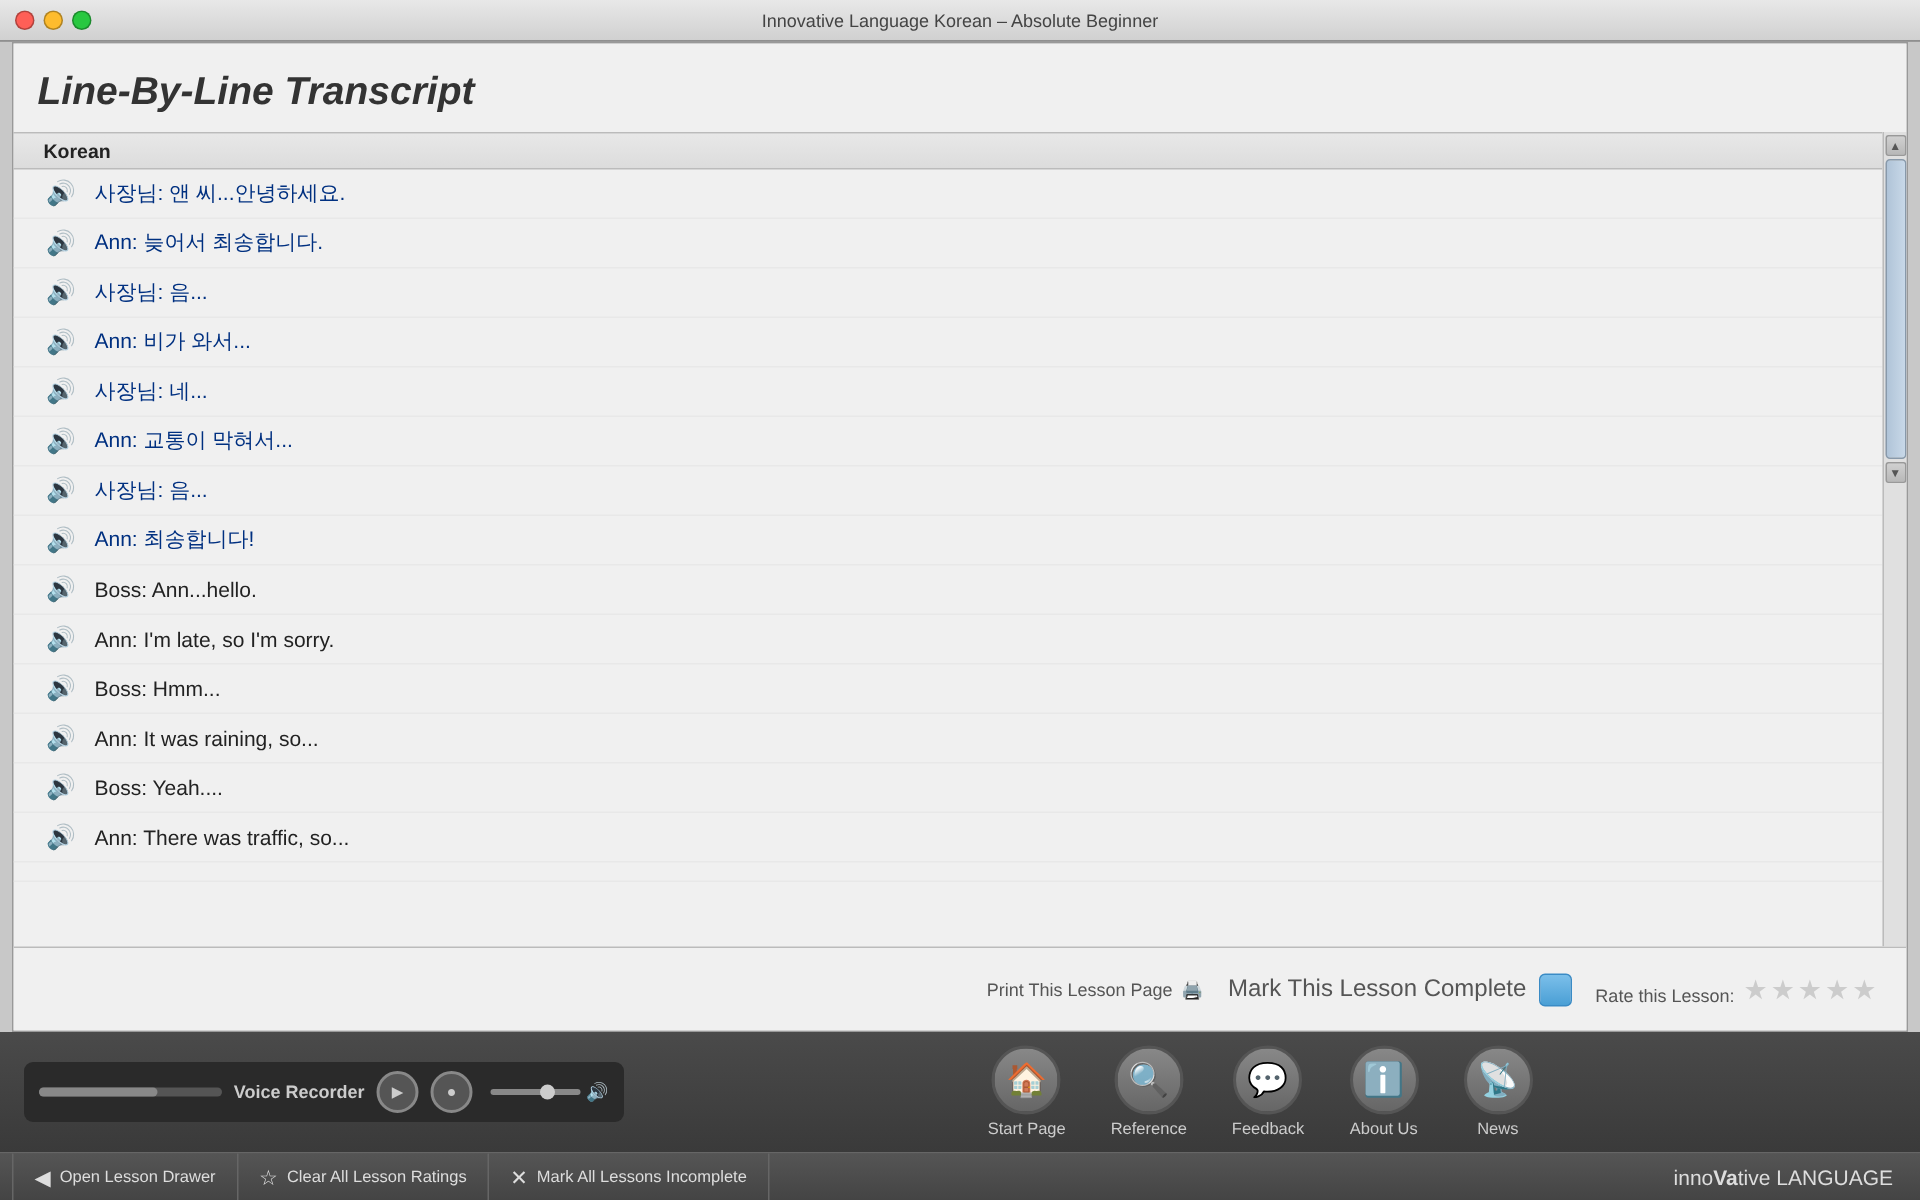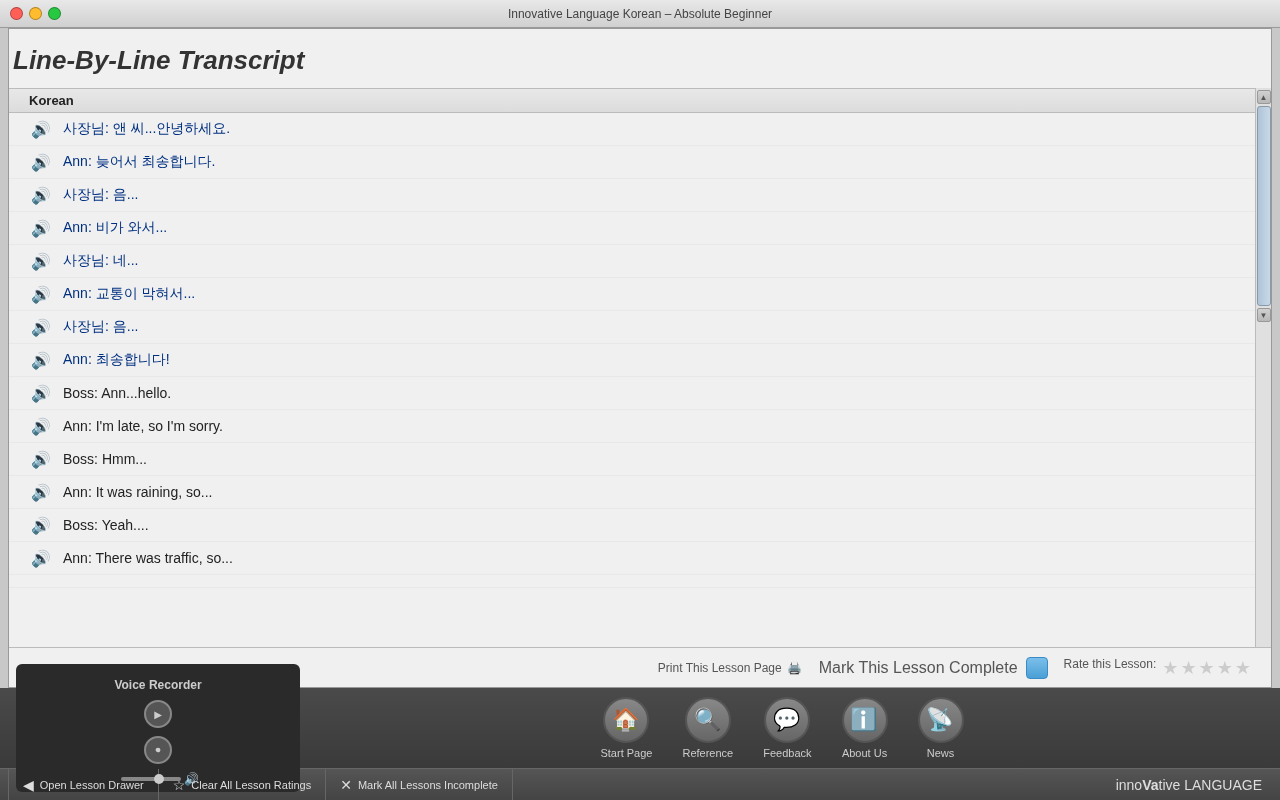--- a/index.html
+++ b/index.html
@@ -92,21 +92,21 @@
       display: flex;
       flex-direction: column;
       overflow: hidden;
     }
 
     .page-title {
       font-size: 26px;
       font-style: italic;
       font-weight: bold;
       color: #333;
-      padding: 16px 20px 12px 4px;
+      padding: 16px 20px 12px 16px;
       background: #f0f0f0;
     }
 
     .transcript-area {
       flex: 1;
       overflow-y: auto;
       position: relative;
       display: flex;
     }
 
@@ -167,21 +167,21 @@
 
     
     .bottom-bar {
       background: #f0f0f0;
       border-top: 1px solid #bbb;
       padding: 8px 20px;
       display: flex;
       align-items: center;
       justify-content: flex-end;
       gap: 16px;
-      height: 40px;
+      height: 56px;
     }
 
     .print-btn {
       font-size: 12px;
       color: #555;
       display: flex;
       align-items: center;
       gap: 6px;
       cursor: pointer;
     }
@@ -200,21 +200,21 @@
       height: 22px;
       background: linear-gradient(to bottom, #7bbfea, #4a9fd5);
       border: 1px solid #3a8bc5;
       border-radius: 4px;
     }
 
     .rate-section {
       font-size: 12px;
       color: #555;
       display: flex;
-      align-items: flex-start;
+      align-items: flex-end;
       gap: 6px;
     }
 
     .stars {
       display: flex;
       gap: 2px;
     }
 
     .star {
       color: #ccc;
@@ -231,23 +231,22 @@
       gap: 0;
     }
 
     .voice-recorder-section {
       display: flex;
       align-items: center;
       gap: 8px;
       background: #2a2a2a;
       border-radius: 6px;
       padding: 6px 10px;
-      width: 284px;
+      width: 400px;
       flex-shrink: 0;
-      flex-direction: column;
     }
 
     .progress-bar {
       flex: 1;
       height: 6px;
       background: #555;
       border-radius: 3px;
       position: relative;
     }
     .progress-fill {

